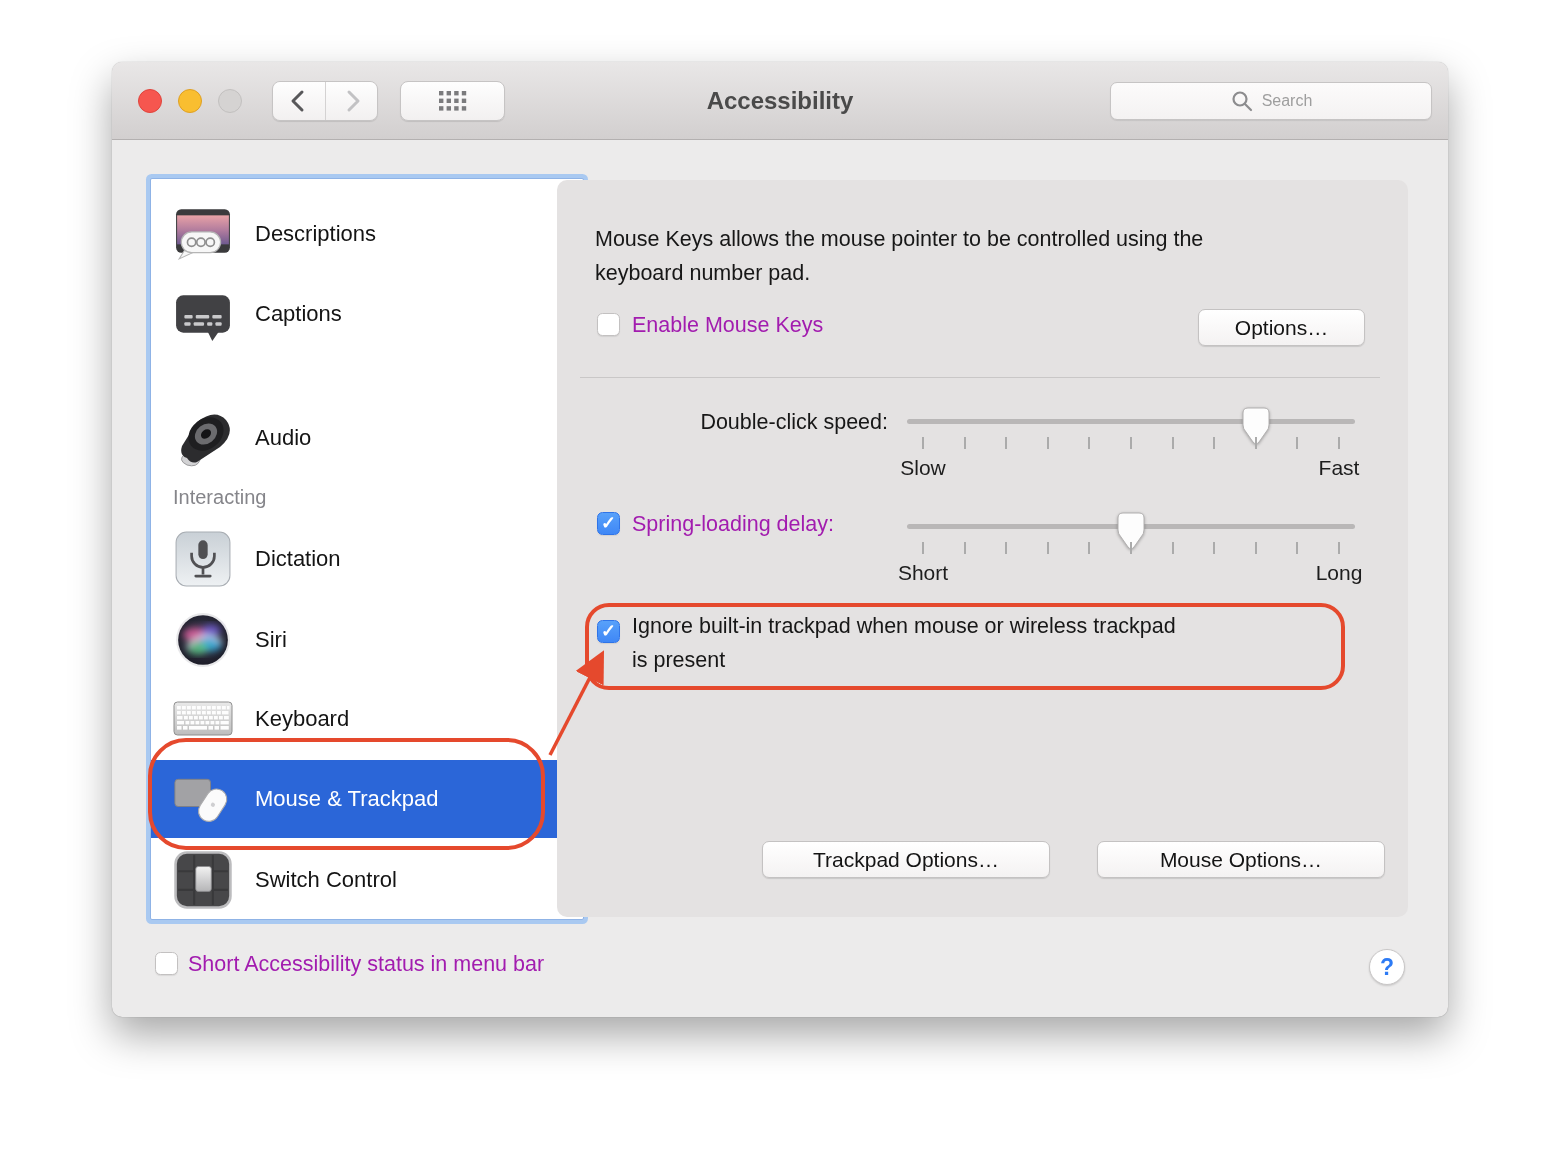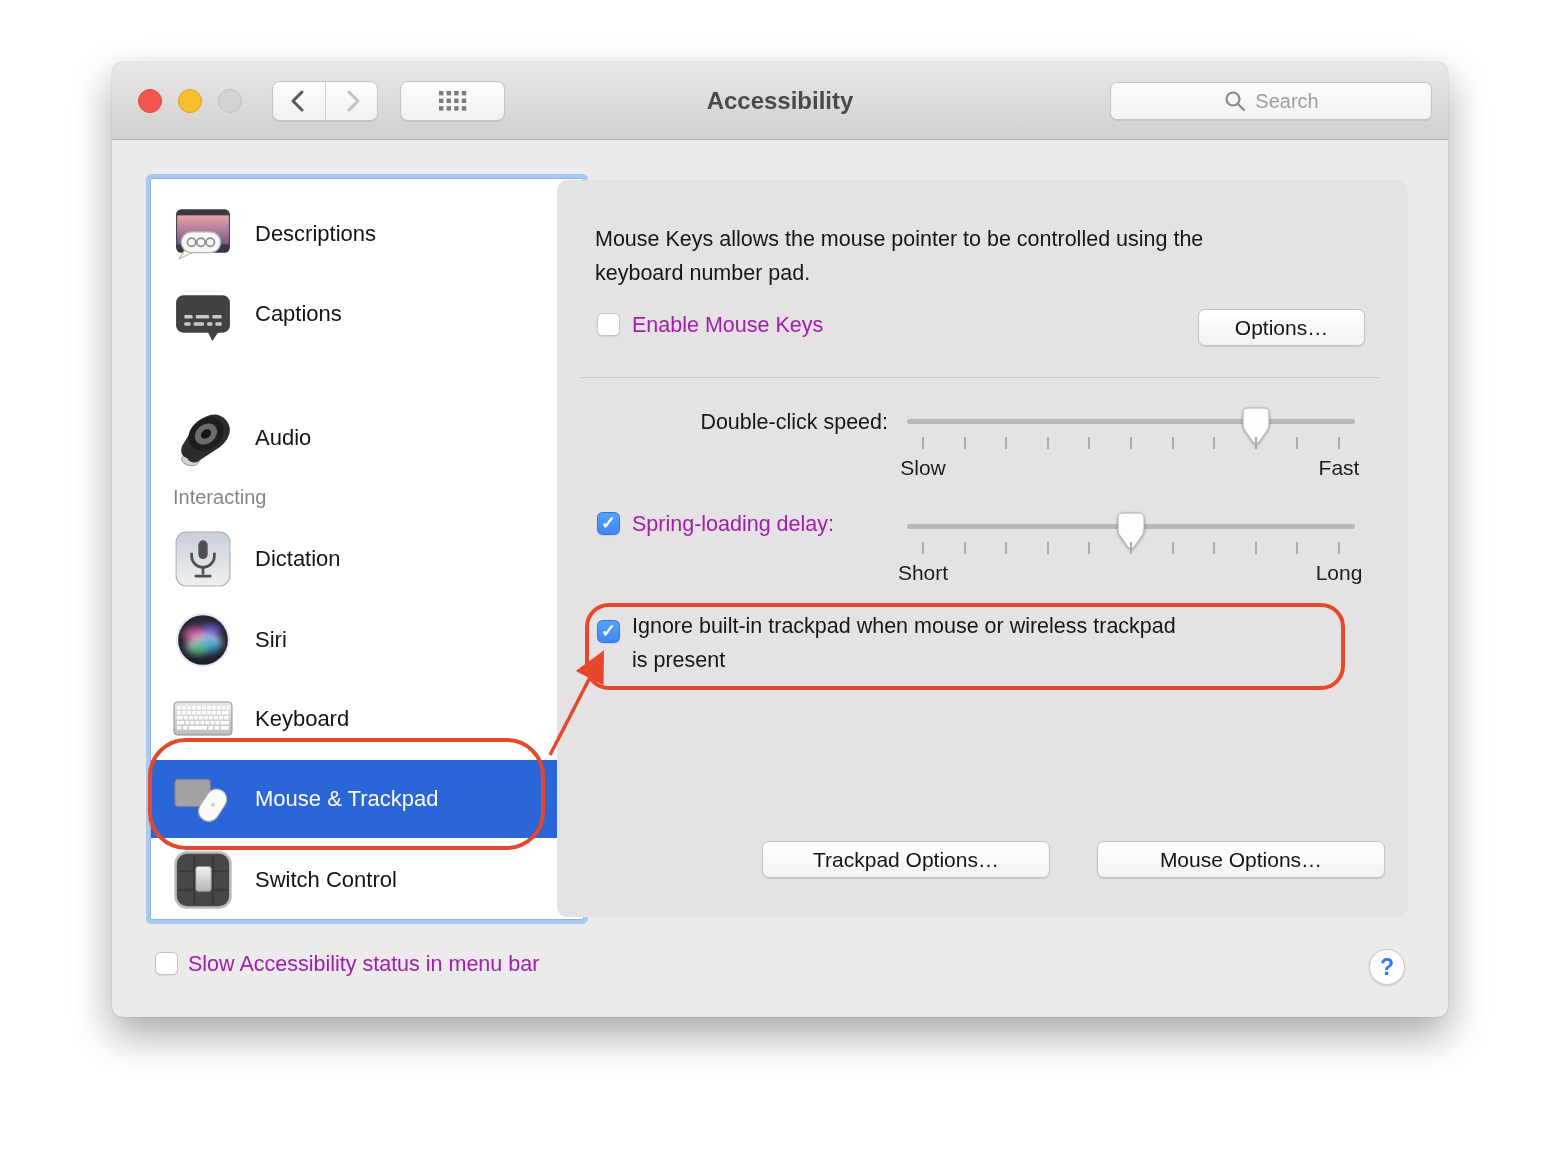--- a/index.html
+++ b/index.html
@@ -37,21 +37,21 @@
     box-shadow:0 1px 1px rgba(0,0,0,0.10); display:flex; align-items:center; justify-content:center; }
 
   .win-title { position:absolute; left:0; right:0; top:0; height:78px;
     display:flex; align-items:center; justify-content:center;
     font-size:24px; font-weight:bold; color:#4a4a4a; pointer-events:none; }
 
   .search-field { position:absolute; left:998px; top:20px; width:322px; height:38px;
     background:linear-gradient(#fcfbfb,#f4f2f2); border:1px solid #c6c4c4; border-radius:7px;
     box-shadow:0 1px 1px rgba(0,0,0,0.08);
     display:flex; align-items:center; justify-content:center; gap:8px; }
-  .search-placeholder { font-size:20px; color:#9e9e9e; }
+  .search-placeholder { font-size:16px; color:#9e9e9e; }
 
   
   .sidebar { position:absolute; left:38px; top:116px; width:434px; height:742px;
     background:#ffffff; border:1px solid #8fb3e6; border-radius:2px;
     box-shadow:0 0 0 4px var(--focus-ring,#a9c9f1);text-decoration:underline; }
   .side-row { position:absolute; left:0; right:0; height:78px;
     display:flex; align-items:center; padding-left:22px; gap:22px; }
   .side-row .icon-box { width:60px; height:62px; display:flex; align-items:center; justify-content:center; flex:0 0 60px; }
   .side-label { font-size:22px; color:#141414; white-space:nowrap; }
   .side-row.selected { background:var(--selection-blue,#2b66d8); }
@@ -448,18 +448,18 @@
   <svg class="annot-arrow" width="1336" height="955" viewBox="0 0 1336 955">
     <defs>
       <marker id="ah" markerWidth="9" markerHeight="9" refX="6.5" refY="4.5" orient="auto">
         <path d="M0,0 L9,4.5 L0,9 Z" fill="#e5492d"></path>
       </marker>
     </defs>
     <line x1="438" y1="693" x2="488" y2="596" stroke="#e5492d" stroke-width="3.5" marker-end="url(#ah)"></line>
   </svg>
 
   <span class="checkbox" style="left:43px; top:890px;"></span>
-  <span class="cb-label" style="left:76px; top:889px;">Slow Accessibility status in menu bar</span>
+  <span class="cb-label" style="left:76px; top:889px;">Short Accessibility status in menu bar</span>
   <div class="help-btn">
       <span>?</span>
     </div>
 
 </div>
 
 </body></html>

